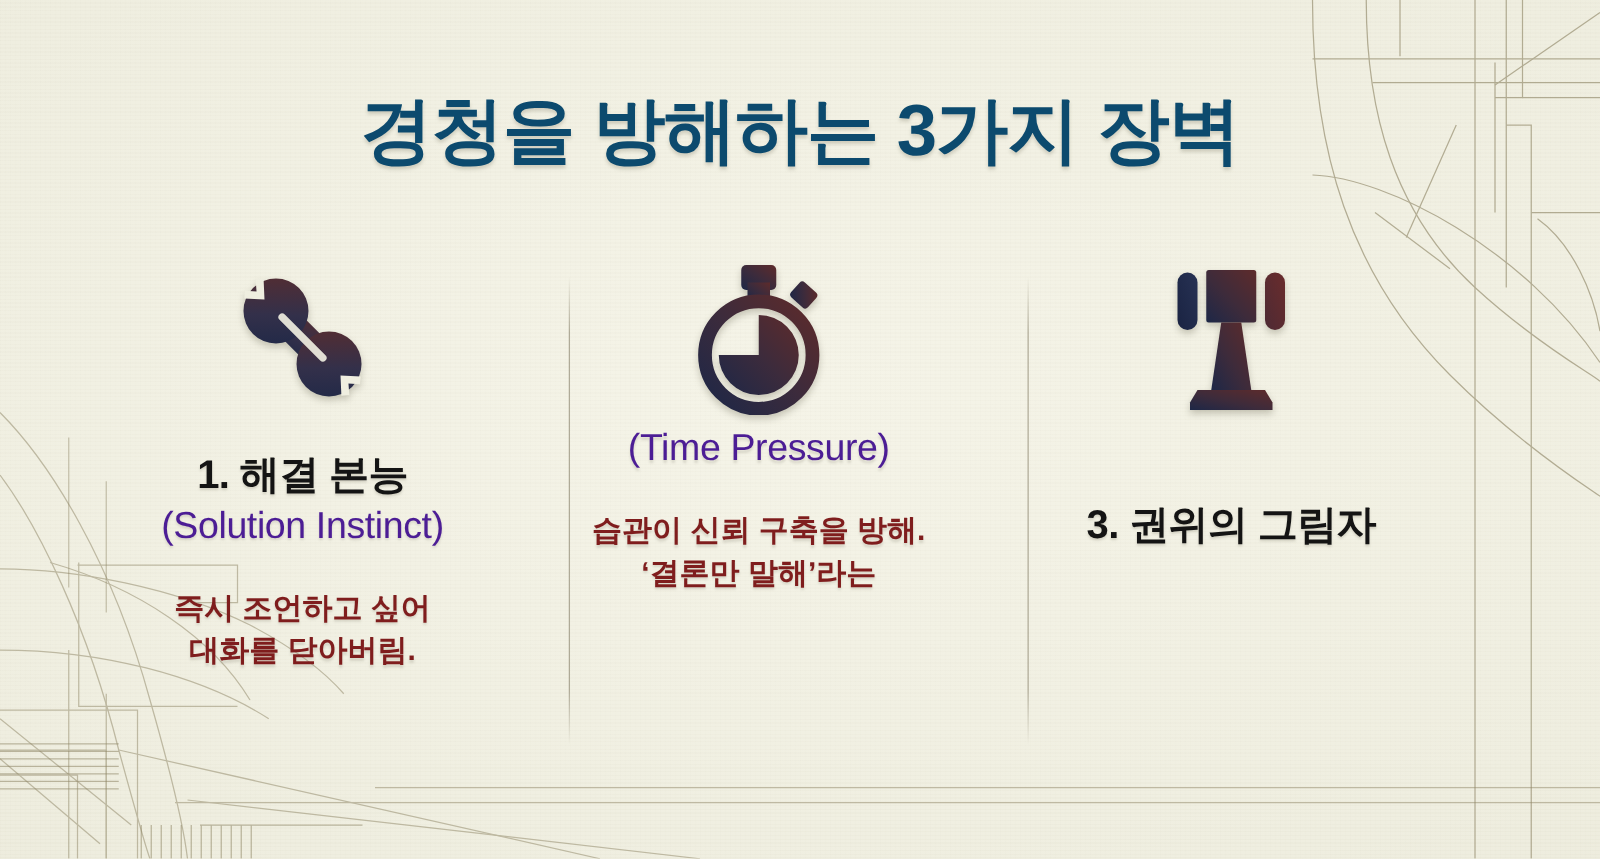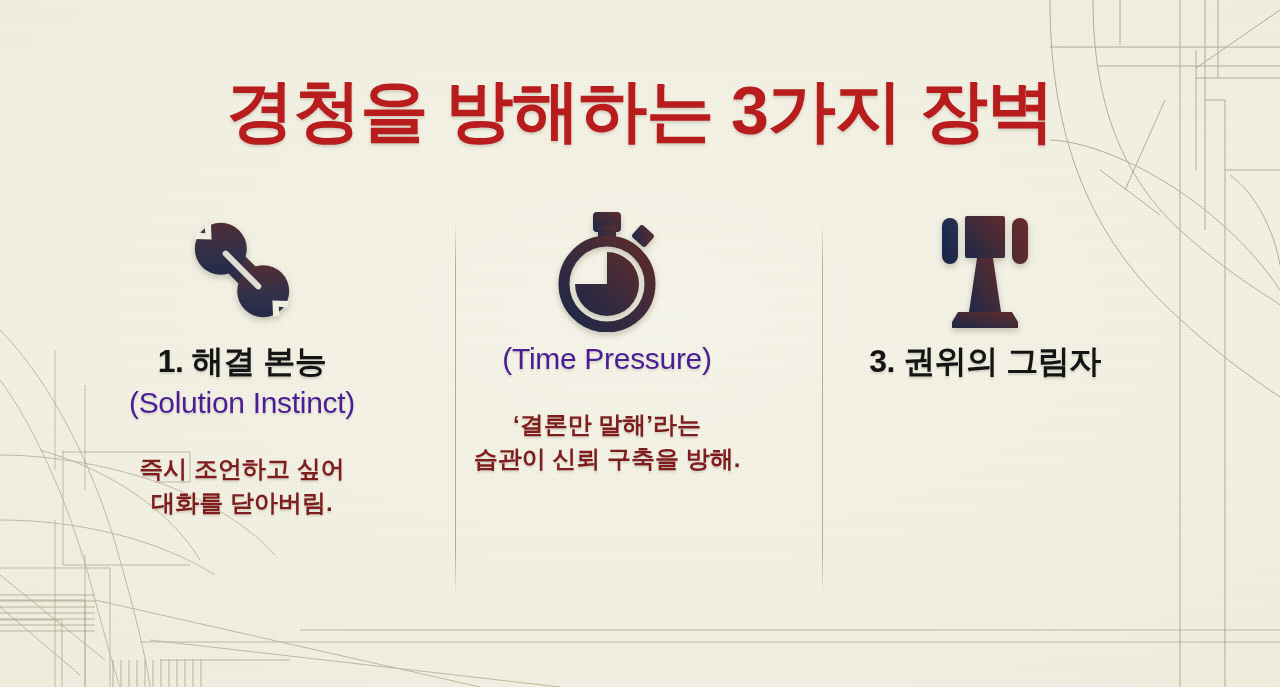--- a/index.html
+++ b/index.html
@@ -25,23 +25,23 @@
   }
 
   .deco-layer{ position:absolute; inset:0; pointer-events:none; }
 
   
   .slide{ position:absolute; inset:0; }
 
   .slide-title{
     position:absolute; top:66px; left:0; width:100%;
     text-align:center;
-    font-size:68px;
+    font-size:58px;
     font-weight:700;
-    color:#b91c1c;
+    color:#0c4a6e;
     letter-spacing:-1px;
     text-shadow:0 2px 3px rgba(120,115,95,.28);
     white-space:nowrap;
   }
 
   .columns{
     position:absolute;
     top:200px; left:60px; right:60px;
     display:flex;
     align-items:flex-start;
@@ -49,29 +49,30 @@
   .col{
     flex:1 1 0;
     display:flex;
     flex-direction:column;
     align-items:center;
     text-align:center;
     padding:0 8px;
   }
   .col-1{ flex:0 0 364px; }
   .col-2{ flex:0 0 366px; }
-  .col-3{ flex:0 0 390px; }
+  .col-3{ flex:0 0 390px;gap:40px; }
 
   .icon-wrap{
     height:140px;
     display:flex; align-items:center; justify-content:center;
     filter:drop-shadow(0 3px 3px rgba(110,105,85,.35));
   }
 
   .head-ko{
+    margin-top:18px;
     font-size:32px;
     font-weight:700;
     color:#141414;
     letter-spacing:-.5px;
     text-shadow:0 2px 2px rgba(120,115,95,.25);
     white-space:nowrap;
   }
   .head-en{
     margin-top:2px;
     font-size:30px;
@@ -262,22 +263,22 @@
 
           <circle cx="55" cy="76" r="43" fill="none" stroke="url(#gradWatch)" stroke-width="11"></circle>
 
           <path d="M55 44
                    A32 32 0 1 1 23 76
                    L55 76 Z" fill="url(#gradWatch)"></path>
         </svg>
       </div>
       <div class="head-en">(Time Pressure)</div>
       <div class="desc">
+        <span class="ln">습관이 신뢰 구축을 방해.</span>
         <span class="ln">‘결론만 말해’라는</span>
-        <span class="ln">습관이 신뢰 구축을 방해.</span>
       </div>
     </div>
 
     <div class="col col-3">
       <div class="icon-wrap">
         <svg width="106" height="124" viewBox="0 0 106 124" xmlns="http://www.w3.org/2000/svg">
           <defs>
             <linearGradient id="gradGavel" x1="0" y1="1" x2="1" y2="0">
               <stop offset="0%" stop-color="#1d2747"></stop>
               <stop offset="45%" stop-color="#3d2b3b"></stop>

